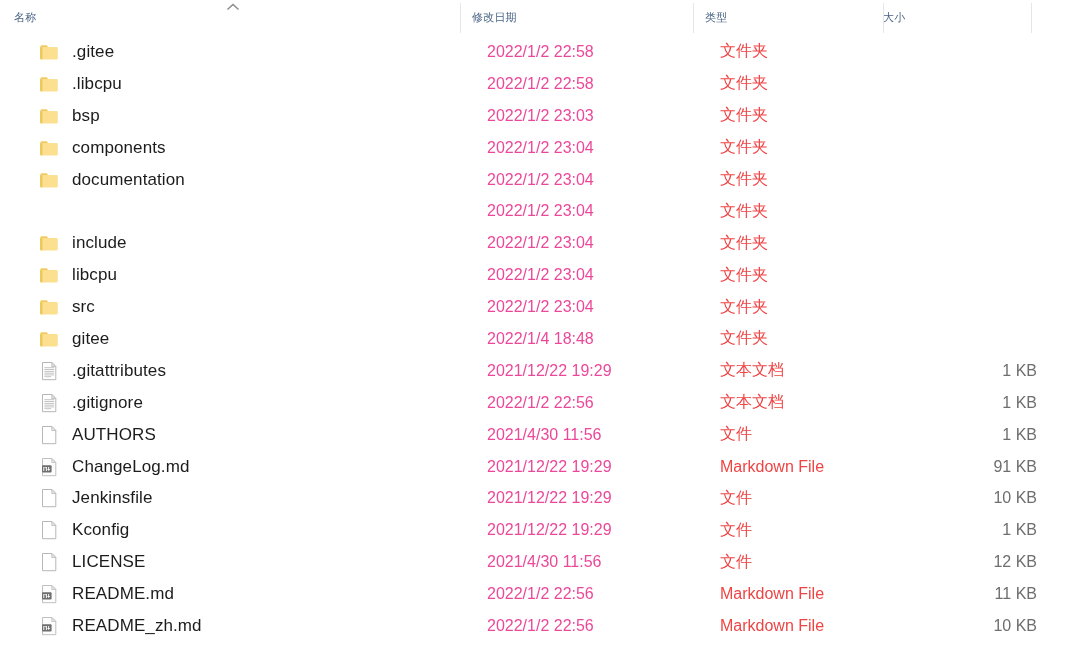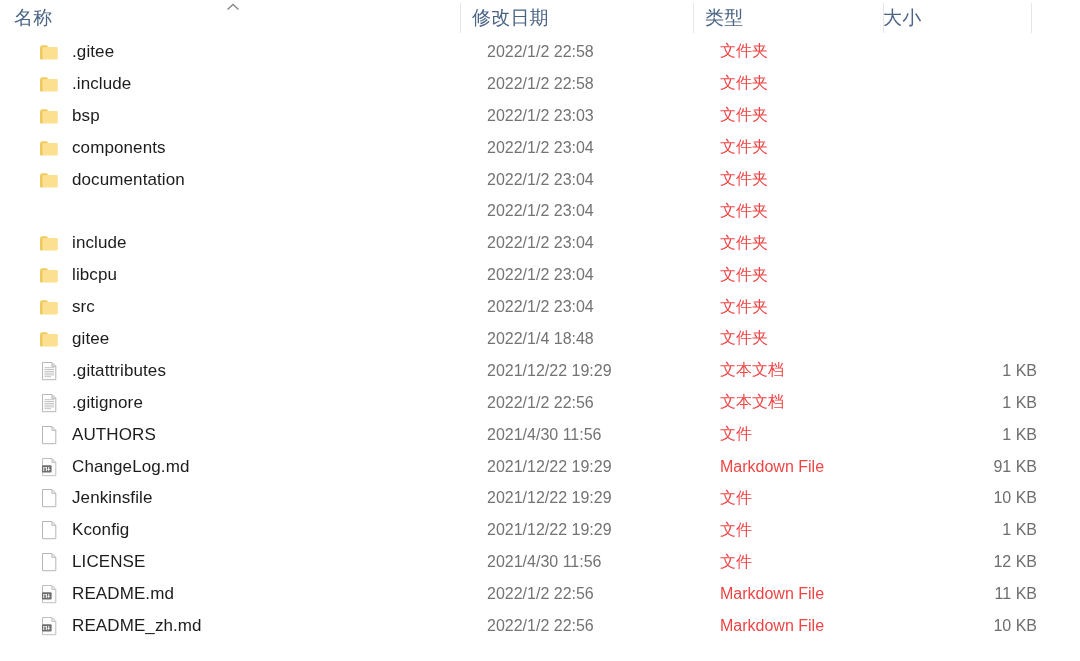--- a/index.html
+++ b/index.html
@@ -31,21 +31,21 @@
     display: flex;
     align-items: flex-end;
   }
   .hdr-cell {
     position: relative;
     height: 36px;
     display: flex;
     align-items: center;
     box-sizing: border-box;
     color: #4a6484;
-    font-size: 19px;
+    font-size: 11px;
     letter-spacing: .2px;
     user-select: none;
   }
   .hdr-cell .hdr-label {
     display: block;
     padding-bottom: 1px;
   }
   .hdr-sep {
     position: absolute;
     top: 3px;
@@ -105,21 +105,21 @@
     white-space: nowrap;
     letter-spacing: .1px;
   }
   .cell-date {
     position: absolute;
     left: 460px;
     width: 233px;
     box-sizing: border-box;
     padding-left: 12px;
     font-size: 16px;
-    color: #737373;
+    color: #ec4899;
     white-space: nowrap;
   }
   .cell-type {
     position: absolute;
     left: 693px;
     width: 190px;
     box-sizing: border-box;
     padding-left: 12px;
     font-size: 16px;
     color: #ef4444;
@@ -191,21 +191,21 @@
       <div class="file-row">
         <div class="cell-name">
           <span class="cell-icon">
             <svg width="24" height="22" viewBox="0 0 24 22">
               <path d="M4.2 4.6 h5.6 l1.7 2.1 h7.9 a1 1 0 0 1 1 1 v9.2 a1 1 0 0 1 -1 1 h-15.2 a1 1 0 0 1 -1 -1 v-11.3 a1 1 0 0 1 1 -1 z" fill="#f6d77f"></path>
               <path d="M4.2 4.6 h5.6 l1.7 2.1 h-7.3 z" fill="#efc95f"></path>
               <path d="M5.0 6.1 h14.6 a1 1 0 0 1 1 1 v10.3 a1 1 0 0 1 -1 1 h-14.6 z" fill="#fcdf8f"></path>
               <path d="M4.1 6.1 h1.3 v12.3 h-1.3 a1 1 0 0 1 -1 -1 v-10.3 a1 1 0 0 1 1 -1 z" fill="#ecc75c"></path>
             </svg>
           </span>
-          <span class="name-text">.include</span>
+          <span class="name-text">.libcpu</span>
         </div>
         <div class="cell-date">2022/1/2 22:58</div>
         <div class="cell-type">文件夹</div>
         <div class="cell-size"></div>
       </div>
       <div class="file-row">
         <div class="cell-name">
           <span class="cell-icon">
             <svg width="24" height="22" viewBox="0 0 24 22">
               <path d="M4.2 4.6 h5.6 l1.7 2.1 h7.9 a1 1 0 0 1 1 1 v9.2 a1 1 0 0 1 -1 1 h-15.2 a1 1 0 0 1 -1 -1 v-11.3 a1 1 0 0 1 1 -1 z" fill="#f6d77f"></path>

